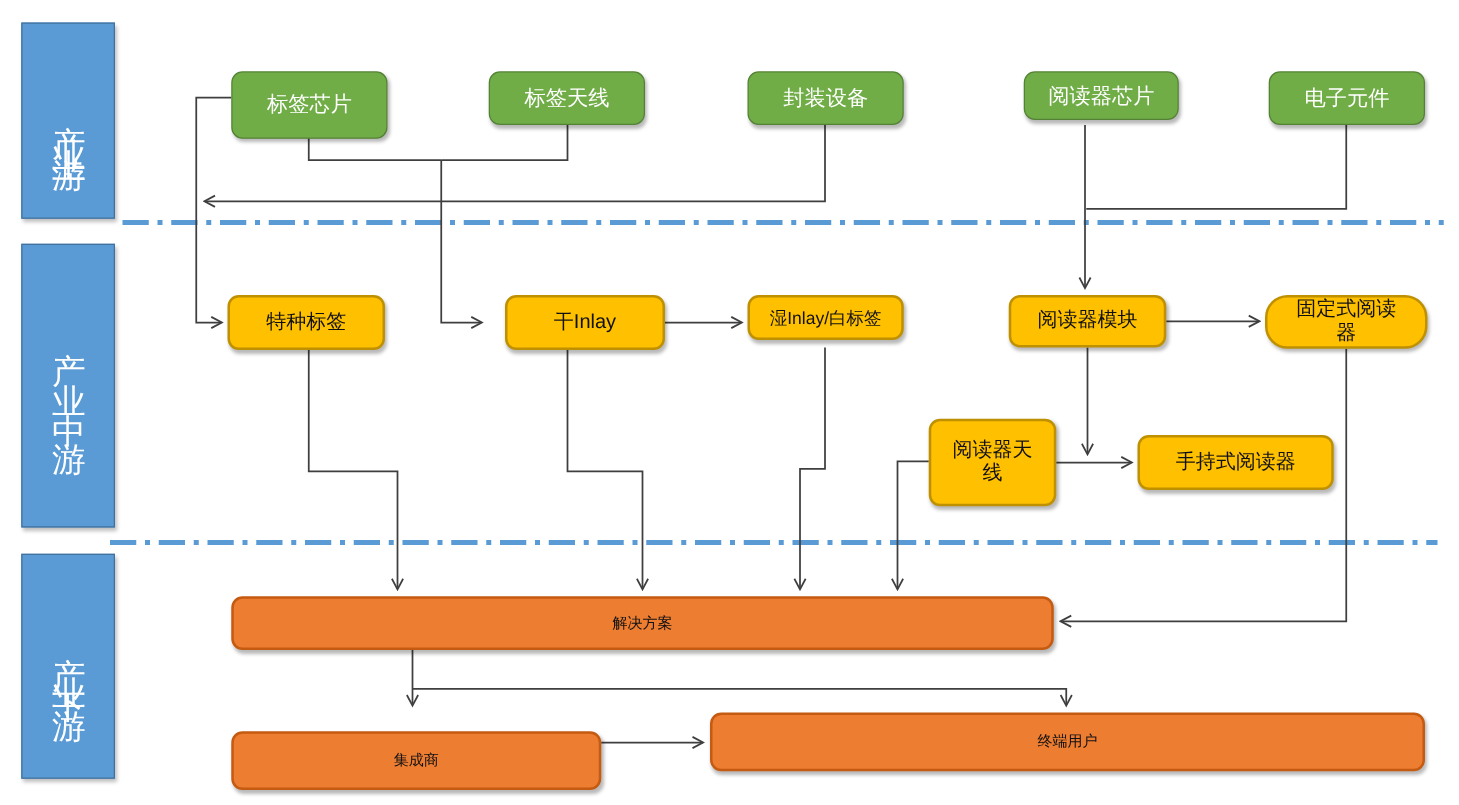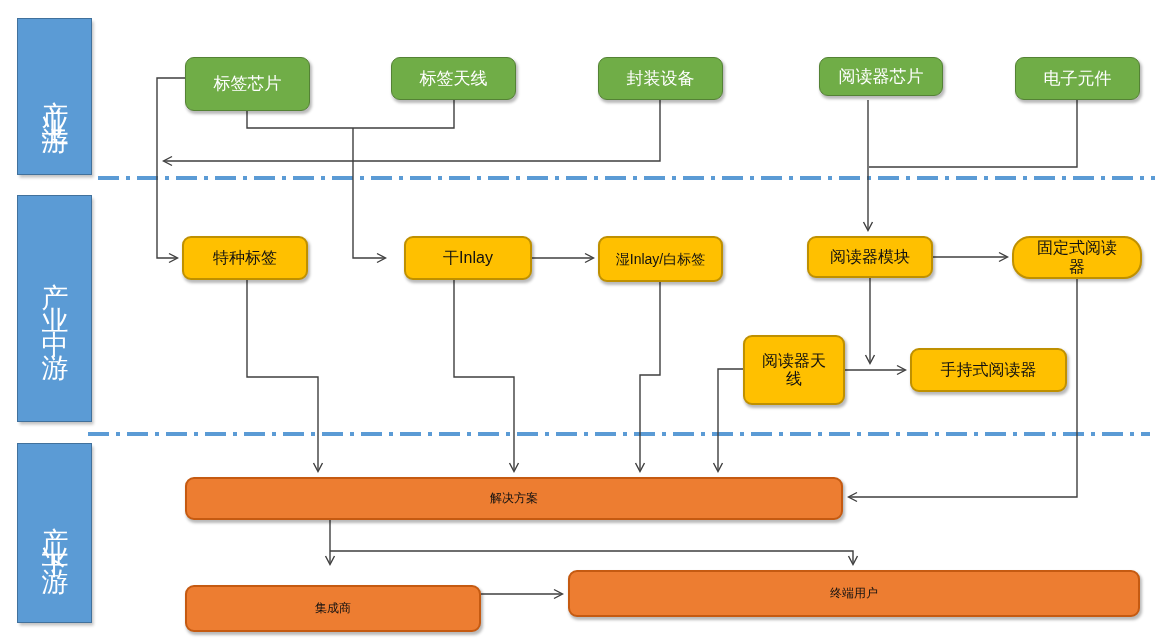--- a/index.html
+++ b/index.html
@@ -96,21 +96,21 @@
   <div class="node green" style="left:1015px;top:57px;width:125px;height:43px;">
     <span>电子元件</span>
   </div>
 
   <div class="node yellow" style="left:182px;top:236px;width:126px;height:44px;">
     <span>特种标签</span>
   </div>
   <div class="node yellow" style="left:404px;top:236px;width:128px;height:44px;">
     <span>干Inlay</span>
   </div>
-  <div class="node yellow" style="left:598px;top:236px;width:125px;height:46px;font-size:14px;">
+  <div class="node yellow" style="left:598px;top:236px;width:125px;height:36px;font-size:14px;">
     <span>湿Inlay/白标签</span>
   </div>
   <div class="node yellow" style="left:807px;top:236px;width:126px;height:42px;align-items:center;">
     <span>阅读器模块</span>
   </div>
   <div class="node yellow" style="left:1012px;top:236px;width:130px;height:43px;border-radius:18px;">
     <span class="wrap" style="width:84px;">固定式阅读器</span>
   </div>
   <div class="node yellow" style="left:743px;top:335px;width:102px;height:70px;">
     <span class="wrap" style="width:68px;">阅读器天线</span>

